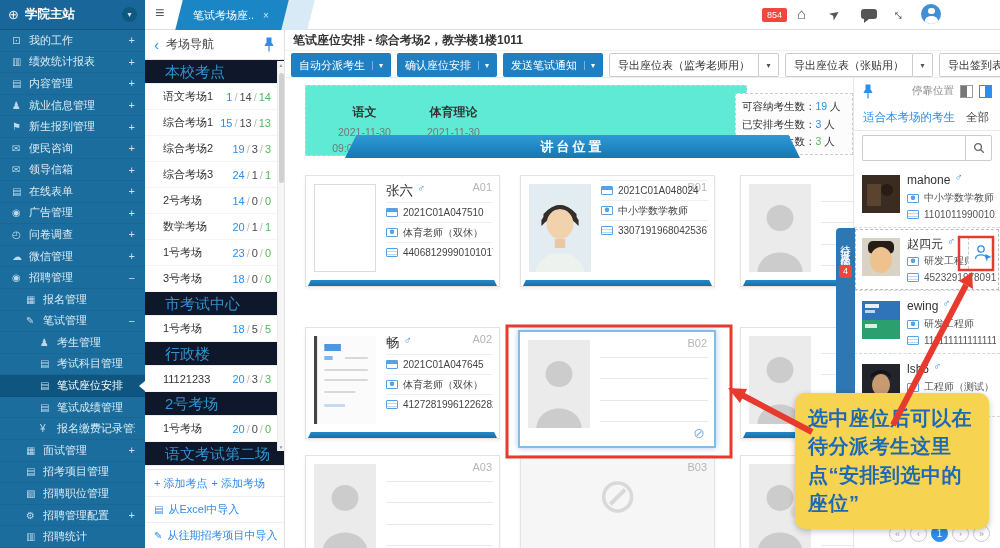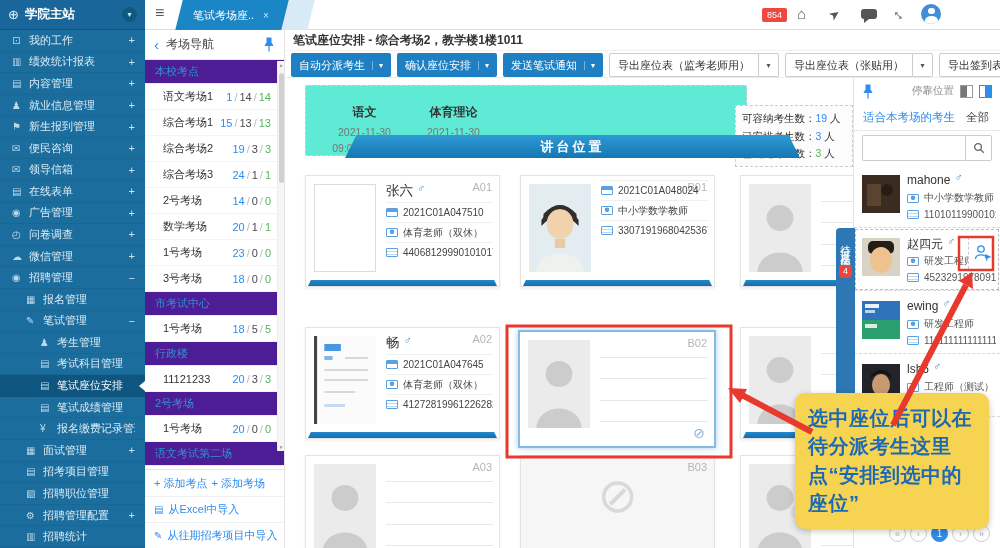--- a/index.html
+++ b/index.html
@@ -47,22 +47,22 @@
           background:#3e8ed8;overflow:hidden;cursor:pointer}
   .avatar:before{content:"";position:absolute;left:7px;top:3.5px;width:6.5px;height:6.5px;border-radius:50%;background:#fff}
   .avatar:after{content:"";position:absolute;left:3.5px;top:12px;width:13px;height:9px;border-radius:50% 50% 0 0;background:#fff}
 
   
   #nav{position:absolute;left:145px;top:30px;width:140px;bottom:0;background:#fff;
        border-right:1px solid #e2e2e2;z-index:9}
   .navhead{height:30px;display:flex;align-items:center;padding:0 9px;border-bottom:1px solid #e8e8e8}
   .navback{color:#2e8ded;font-size:15px;margin-right:7px;cursor:pointer}
   .navtitle{flex:1;font-size:12px;color:#444}
-  .sechead{height:24px;line-height:23px;background:#4c1d95;color:#3292cf;font-size:11px;
-           padding-left:10px;border-bottom:1px solid #ececec}
+  .sechead{height:24px;line-height:23px;background:#0f172a;color:#3292cf;font-size:15px;
+           padding-left:20px;border-bottom:1px solid #ececec}
   .nrow{height:26px;display:flex;align-items:center;padding:0 13px 0 18px;font-size:11px;color:#333;
         border-bottom:1px solid #f4f4f4;cursor:pointer}
   .nname{flex:1;white-space:nowrap;overflow:hidden}
   .c1{color:#2e8ded}.c2{color:#4a4a4a}.c3{color:#52b65a}.csep{color:#bbb;margin:0 2px}
   .navfoot{position:absolute;left:0;right:0;bottom:0;border-top:1px solid #e5e5e5;background:#fff}
   .addrow{height:26px;display:flex;align-items:center;gap:4px;padding:0 9px;font-size:11px;color:#2e8ded}
   .addrow span{cursor:pointer}
   .improw{height:26px;display:flex;align-items:center;padding:0 9px;font-size:11px;color:#2e8ded;
           border-top:1px solid #efefef;cursor:pointer;white-space:nowrap}
   .impic{margin-right:5px;font-size:10px}
@@ -86,21 +86,21 @@
   .defcaret{width:20px;border:1px solid #ccc;border-left:none;display:flex;align-items:center;
             justify-content:center;font-size:8px;color:#555;border-radius:0 2px 2px 0;background:#fff;cursor:pointer}
 
   
   #content{position:absolute;left:285px;top:78px;width:568px;bottom:0;background:#fff;z-index:1}
   .schedbox{position:absolute;left:20px;top:7px;width:442px;height:71px;border:1px dashed #d4d4d4;
             background:#5eead4;display:flex;padding:18px 0 0 14px}
   .subj{width:89px;text-align:center}
   .subjname{font-size:12px;font-weight:bold;color:#333;margin-bottom:3px}
   .subjdate,.subjtime{font-size:10.5px;color:#777;line-height:16px;white-space:nowrap}
-  .statsbox{position:absolute;left:450px;top:27px;width:118px;height:62px;border:1px dashed #ccc;
+  .statsbox{position:absolute;left:450px;top:15px;width:118px;height:62px;border:1px dashed #ccc;
             background:#fcfcfc;padding:4px 6px;font-size:10.5px;color:#333;line-height:17.5px;white-space:nowrap}
   .stat-blue{color:#2e8ded}.stat-green{color:#52b65a}
   .podium{position:absolute;left:60px;top:57px;width:455px;height:23px;
           background:linear-gradient(180deg,#2f9ad6,#1477b2);
           clip-path:polygon(2.5% 0,97.5% 0,100% 100%,0 100%);
           color:#fff;font-size:13px;font-weight:bold;text-align:center;line-height:23px;letter-spacing:3px}
   .seat{position:absolute;width:195px;height:112px;background:#fff;border:1px solid #e3e3e3;
         box-shadow:0 2px 3px rgba(0,0,0,.06);cursor:pointer}
   .scode{position:absolute;right:7px;top:5px;font-size:11px;color:#b5b5b5}
   .sphoto{position:absolute;left:8px;top:8px;width:62px;height:88px;overflow:hidden}

